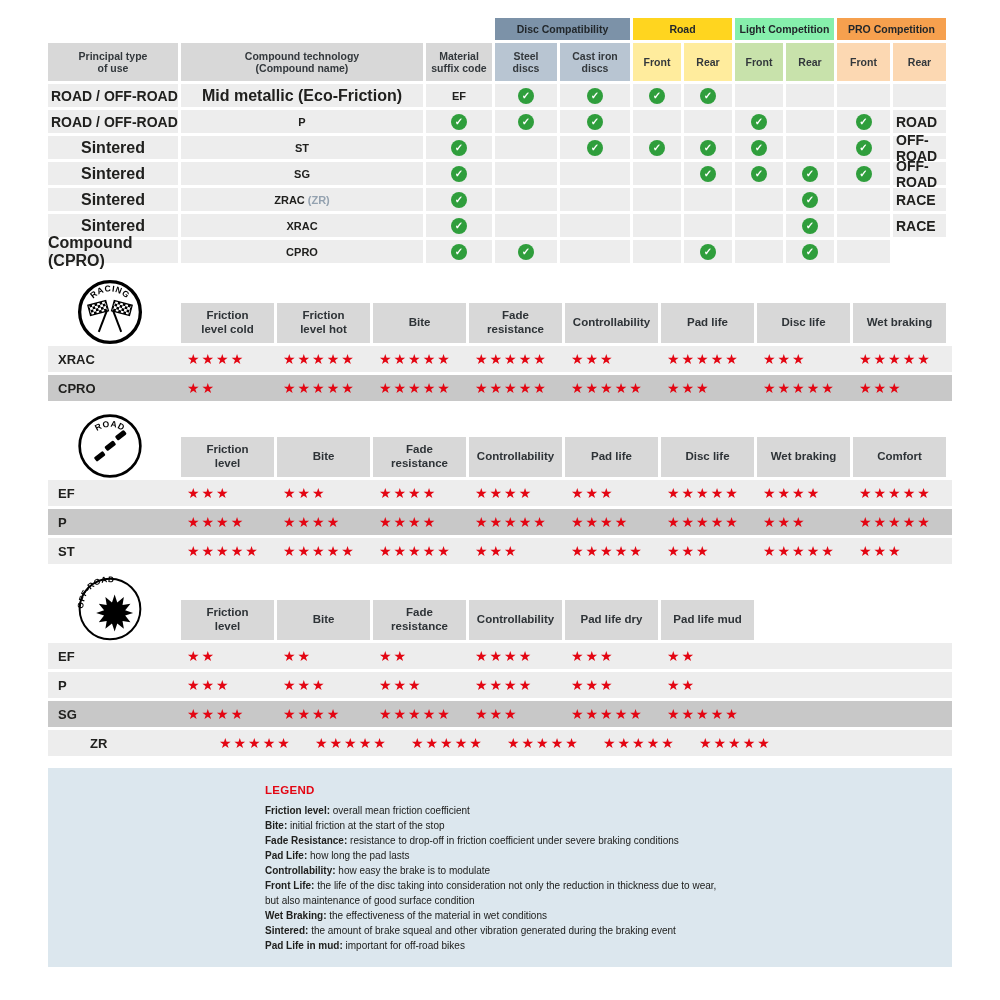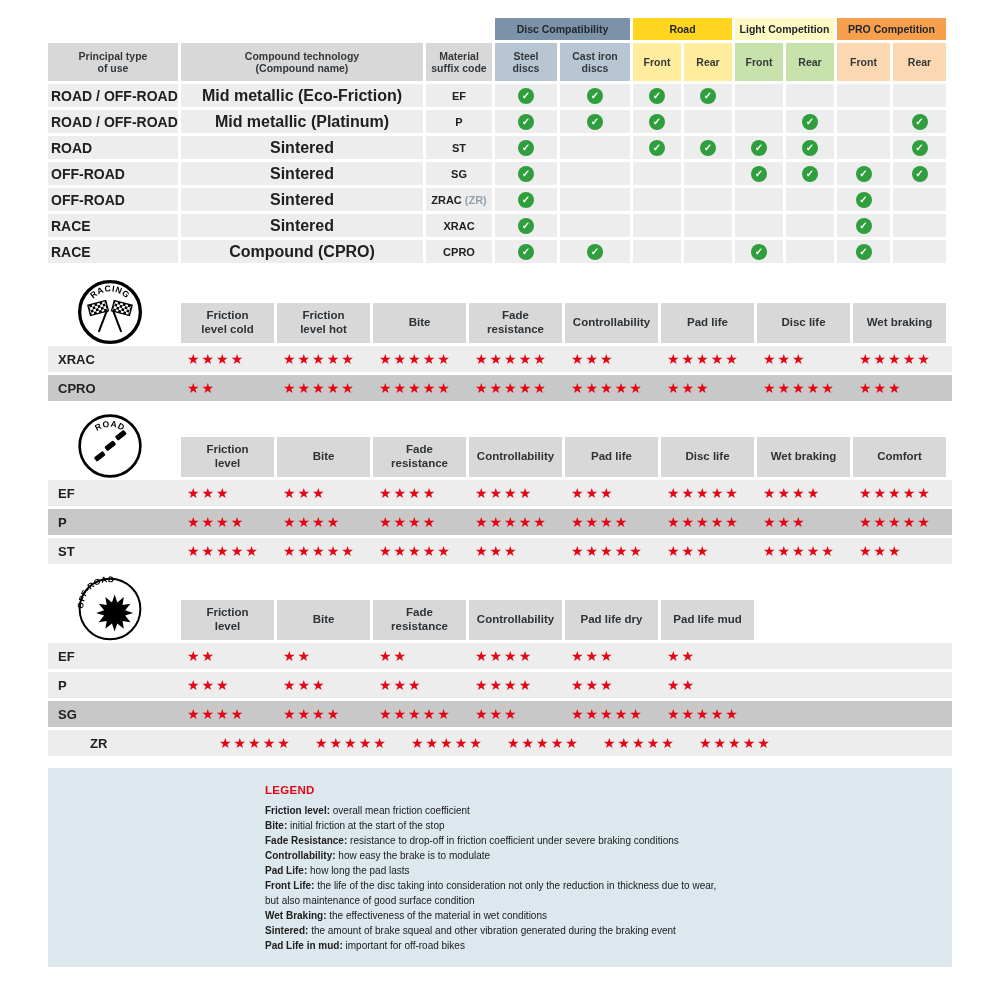--- a/index.html
+++ b/index.html
@@ -50,21 +50,21 @@
 </head>
 <body>
 
 <div class="page">
 
   <section>
     <div class="compat-grid" id="compatGrid">
         <div class="gh-space"></div>
         <div class="gh" style="background: rgb(124, 146, 168); grid-column: 4 / span 2;">Disc Compatibility</div>
         <div class="gh" style="background: rgb(255, 213, 31); grid-column: 6 / span 2;">Road</div>
-        <div class="gh" style="background: #fef9c3; grid-column: 8 / span 2;">Light Competition</div>
+        <div class="gh" style="background: #86efac; grid-column: 8 / span 2;">Light Competition</div>
         <div class="gh" style="background: rgb(246, 160, 78); grid-column: 10 / span 2;">PRO Competition</div>
         <div class="sh static">Principal type
 of use</div>
         <div class="sh static">Compound technology
 (Compound name)</div>
         <div class="sh static">Material
 suffix code</div>
         <div class="sh" style="background: rgb(184, 197, 210);">Steel
 discs</div>
         <div class="sh" style="background: rgb(184, 197, 210);">Cast iron
@@ -88,21 +88,20 @@
           <div class="checkdot">✓</div>
         </div>
         <div class="cell chk">
           <div class="checkdot">✓</div>
         </div>
         <div class="cell chk"></div>
         <div class="cell chk"></div>
         <div class="cell chk"></div>
         <div class="cell chk"></div>
         <div class="cell use">ROAD / OFF-ROAD</div>
-        <div class="cell tech">Mid metallic (Platinum)</div>
         <div class="cell code">P</div>
         <div class="cell chk">
           <div class="checkdot">✓</div>
         </div>
         <div class="cell chk">
           <div class="checkdot">✓</div>
         </div>
         <div class="cell chk">
           <div class="checkdot">✓</div>
         </div>
@@ -400,22 +399,22 @@
         </div>
       </div>
   </section>
 
   <section class="legend">
     <div class="legend-title">LEGEND</div>
     <div id="legendItems">
         <div class="lg-line"><b>Friction level: </b><span class="lg-desc">overall mean friction coefficient</span></div>
         <div class="lg-line"><b>Bite: </b><span class="lg-desc">initial friction at the start of the stop</span></div>
         <div class="lg-line"><b>Fade Resistance: </b><span class="lg-desc">resistance to drop-off in friction coefficient under severe braking conditions</span></div>
+        <div class="lg-line"><b>Pad Life: </b><span class="lg-desc">how long the pad lasts</span></div>
         <div class="lg-line"><b>Controllability: </b><span class="lg-desc">how easy the brake is to modulate</span></div>
-        <div class="lg-line"><b>Pad Life: </b><span class="lg-desc">how long the pad lasts</span></div>
         <div class="lg-line"><b>Front Life: </b><span class="lg-desc">the life of the disc taking into consideration not only the reduction in thickness due to wear,
 but also maintenance of good surface condition</span></div>
         <div class="lg-line"><b>Wet Braking: </b><span class="lg-desc">the effectiveness of the material in wet conditions</span></div>
         <div class="lg-line"><b>Sintered: </b><span class="lg-desc">the amount of brake squeal and other vibration generated during the braking event</span></div>
         <div class="lg-line"><b>Pad Life in mud: </b><span class="lg-desc">important for off-road bikes</span></div>
       </div>
   </section>
 
 </div>
 

